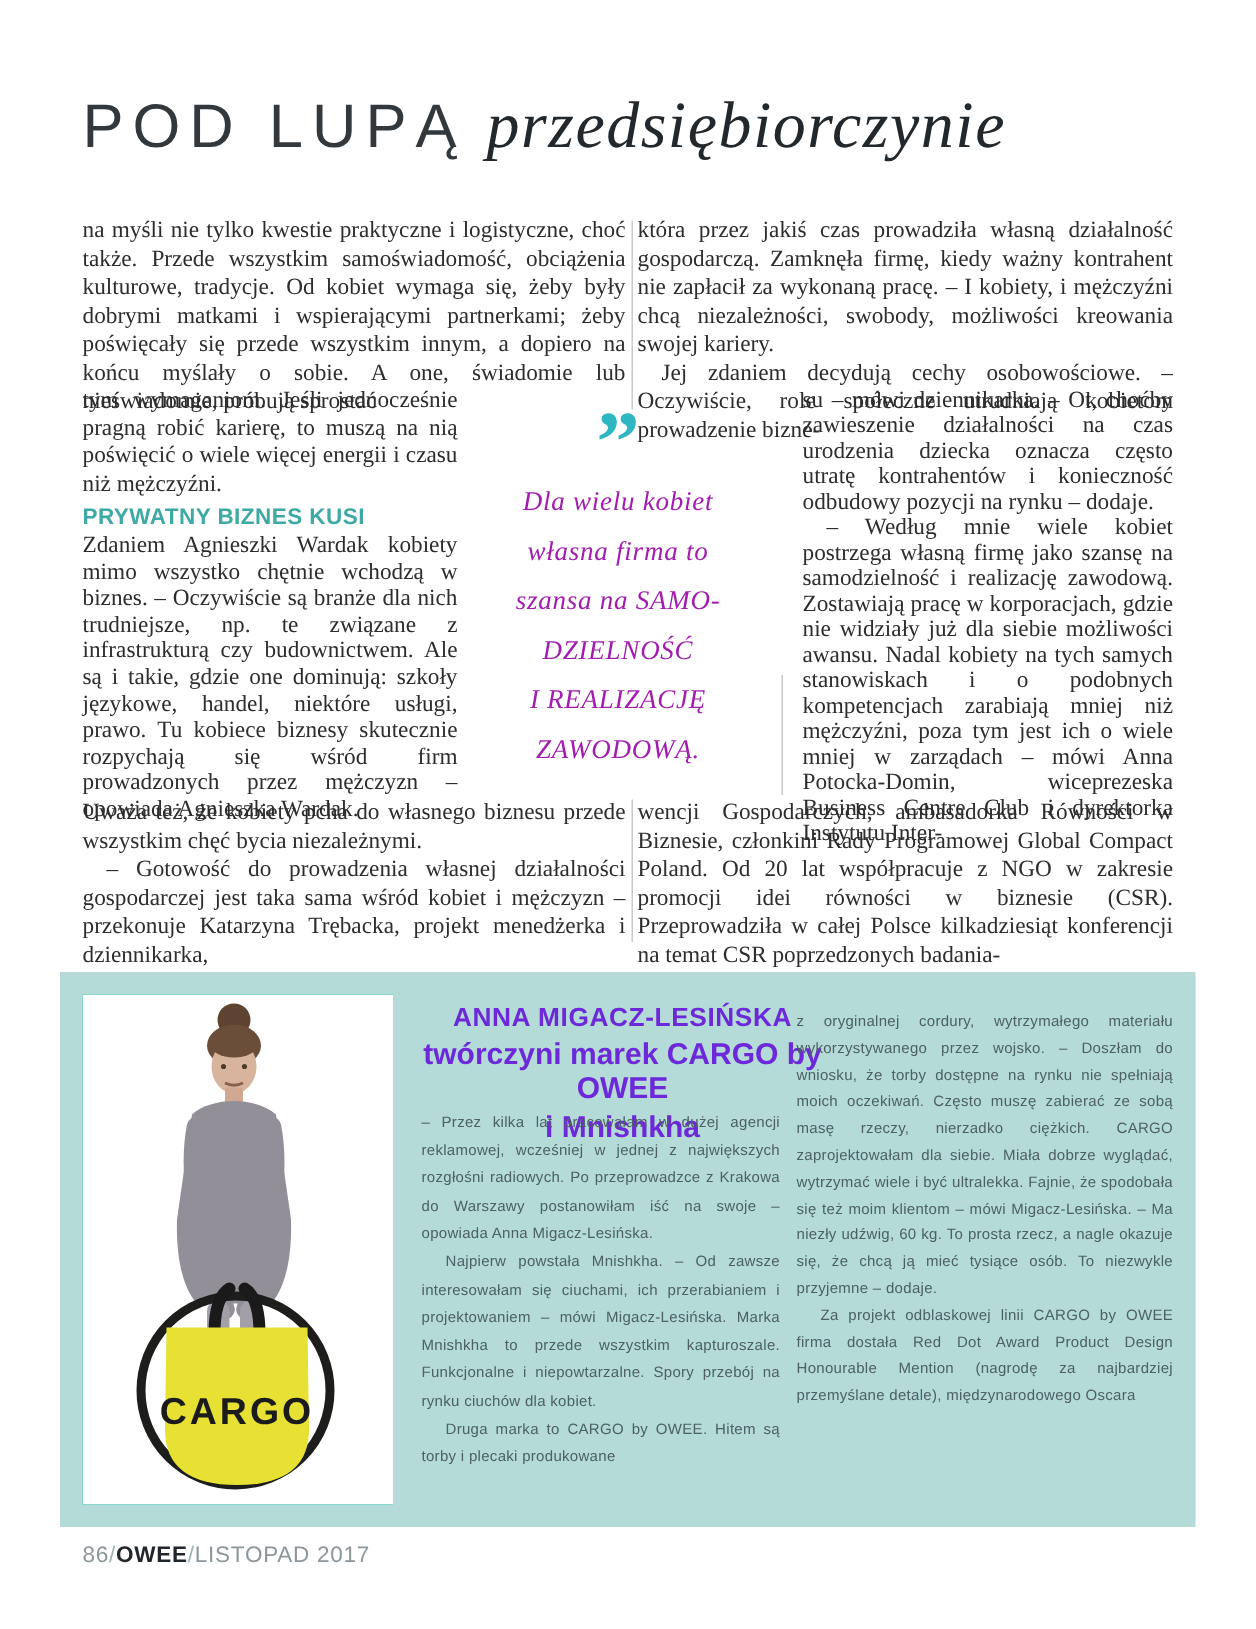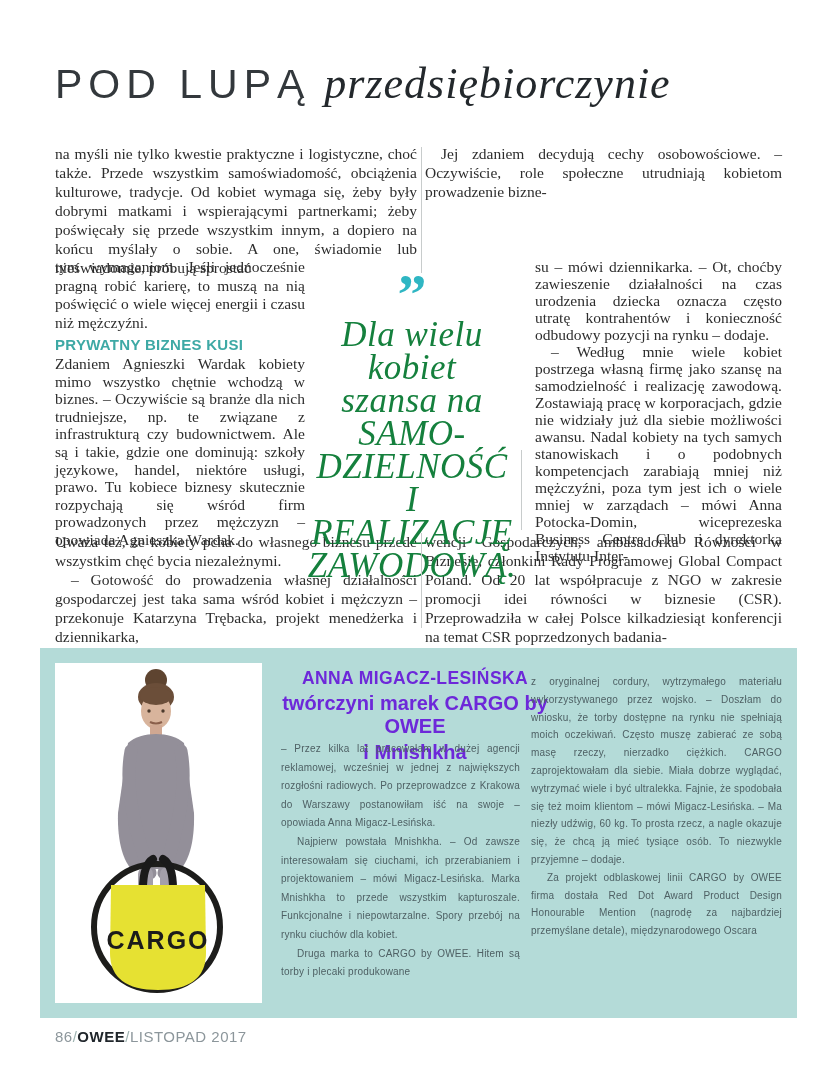--- a/index.html
+++ b/index.html
@@ -21,22 +21,22 @@
   .tb-c {left:55px;top:532px;width:362px;}
   .tb-d {left:425px;top:144px;width:357px;}
   .tb-e {left:535px;top:258px;width:247px;line-height:17px;}
   .tb-f {left:425px;top:532px;width:357px;}
   .section-header{position:absolute;left:55px;top:336px;font-family:"Liberation Sans", sans-serif;
                   font-weight:bold;font-size:15px;letter-spacing:.3px;color:#3ea9a5;}
   
   .pullquote{position:absolute;left:303px;top:278px;width:218px;text-align:center;}
   .quote-glyph{font-family:"Liberation Serif", serif;font-weight:bold;font-size:58px;line-height:34px;
                color:#2fb6c3;height:40px;}
-  .quote-lines{font-family:"Liberation Serif", serif;font-style:italic;font-size:35px;
-               line-height:33px;color:#15803d;letter-spacing:.5px;}
+  .quote-lines{font-family:"Liberation Serif", serif;font-style:italic;font-size:18px;
+               line-height:33px;color:#a21caf;letter-spacing:.5px;}
   
   .vrule{position:absolute;width:1px;background:#c8cccc;}
   .vr1{left:421px;top:147px;height:126px;}
   .vr2{left:421px;top:533px;height:95px;}
   .vr3{left:521px;top:450px;height:80px;}
   
   .profile-box{position:absolute;left:40px;top:648px;width:757px;height:370px;background:#b4dbd8;}
   .photo{position:absolute;left:15px;top:15px;width:207px;height:340px;background:#14b8a6;}
   .box-head{position:absolute;left:228px;top:20px;width:294px;text-align:center;
             font-family:"Liberation Sans", sans-serif;color:#6d28d9;}
@@ -72,34 +72,36 @@
     </div>
   <div class="section-header">PRYWATNY BIZNES KUSI</div>
   <div class="textblock tb-b">
       <p>Zdaniem Agnieszki Wardak kobiety mimo wszystko chętnie wchodzą w biznes. – Oczywiście są branże dla nich trudniejsze, np. te związane z infrastrukturą czy budownictwem. Ale są i takie, gdzie one dominują: szkoły językowe, handel, niektóre usługi, prawo. Tu kobiece biznesy skutecznie rozpychają się wśród firm prowadzonych przez mężczyzn – opowiada Agnieszka Wardak.</p>
     </div>
   <div class="textblock tb-c">
       <p>Uważa też, że kobiety pcha do własnego biznesu przede wszystkim chęć bycia niezależnymi.</p>
       <p class="indent">– Gotowość do prowadzenia własnej działalności gospodarczej jest taka sama wśród kobiet i mężczyzn – przekonuje Katarzyna Trębacka, projekt menedżerka i dziennikarka,</p>
     </div>
   <div class="textblock tb-d">
+      <p>która przez jakiś czas prowadziła własną działalność gospodarczą. Zamknęła firmę, kiedy ważny kontrahent nie zapłacił za wykonaną pracę. – I kobiety, i mężczyźni chcą niezależności, swobody, możliwości kreowania swojej kariery.</p>
       <p class="indent">Jej zdaniem decydują cechy osobowościowe. – Oczywiście, role społeczne utrudniają kobietom prowadzenie bizne-</p>
     </div>
   <div class="textblock tb-e">
       <p>su – mówi dziennikarka. – Ot, choćby zawieszenie działalności na czas urodzenia dziecka oznacza często utratę kontrahentów i konieczność odbudowy pozycji na rynku – dodaje.</p>
       <p class="indent">– Według mnie wiele kobiet postrzega własną firmę jako szansę na samodzielność i realizację zawodową. Zostawiają pracę w korporacjach, gdzie nie widziały już dla siebie możliwości awansu. Nadal kobiety na tych samych stanowiskach i o podobnych kompetencjach zarabiają mniej niż mężczyźni, poza tym jest ich o wiele mniej w zarządach – mówi Anna Potocka-Domin, wiceprezeska Business Centre Club i dyrektorka Instytutu Inter-</p>
     </div>
   <div class="textblock tb-f">
       <p>wencji Gospodarczych, ambasadorka Równości w Biznesie, członkini Rady Programowej Global Compact Poland. Od 20 lat współpracuje z NGO w zakresie promocji idei równości w biznesie (CSR). Przeprowadziła w całej Polsce kilkadziesiąt konferencji na temat CSR poprzedzonych badania-</p>
     </div>
 
   <div class="pullquote">
     <div class="quote-glyph">”</div>
     <div class="quote-lines">
         <div>Dla wielu kobiet</div>
+        <div>własna firma to</div>
         <div>szansa na SAMO-</div>
         <div>DZIELNOŚĆ</div>
         <div>I REALIZACJĘ</div>
         <div>ZAWODOWĄ.</div>
       </div>
   </div>
 
   <div class="vrule vr1"></div>
   <div class="vrule vr2"></div>
   <div class="vrule vr3"></div>

